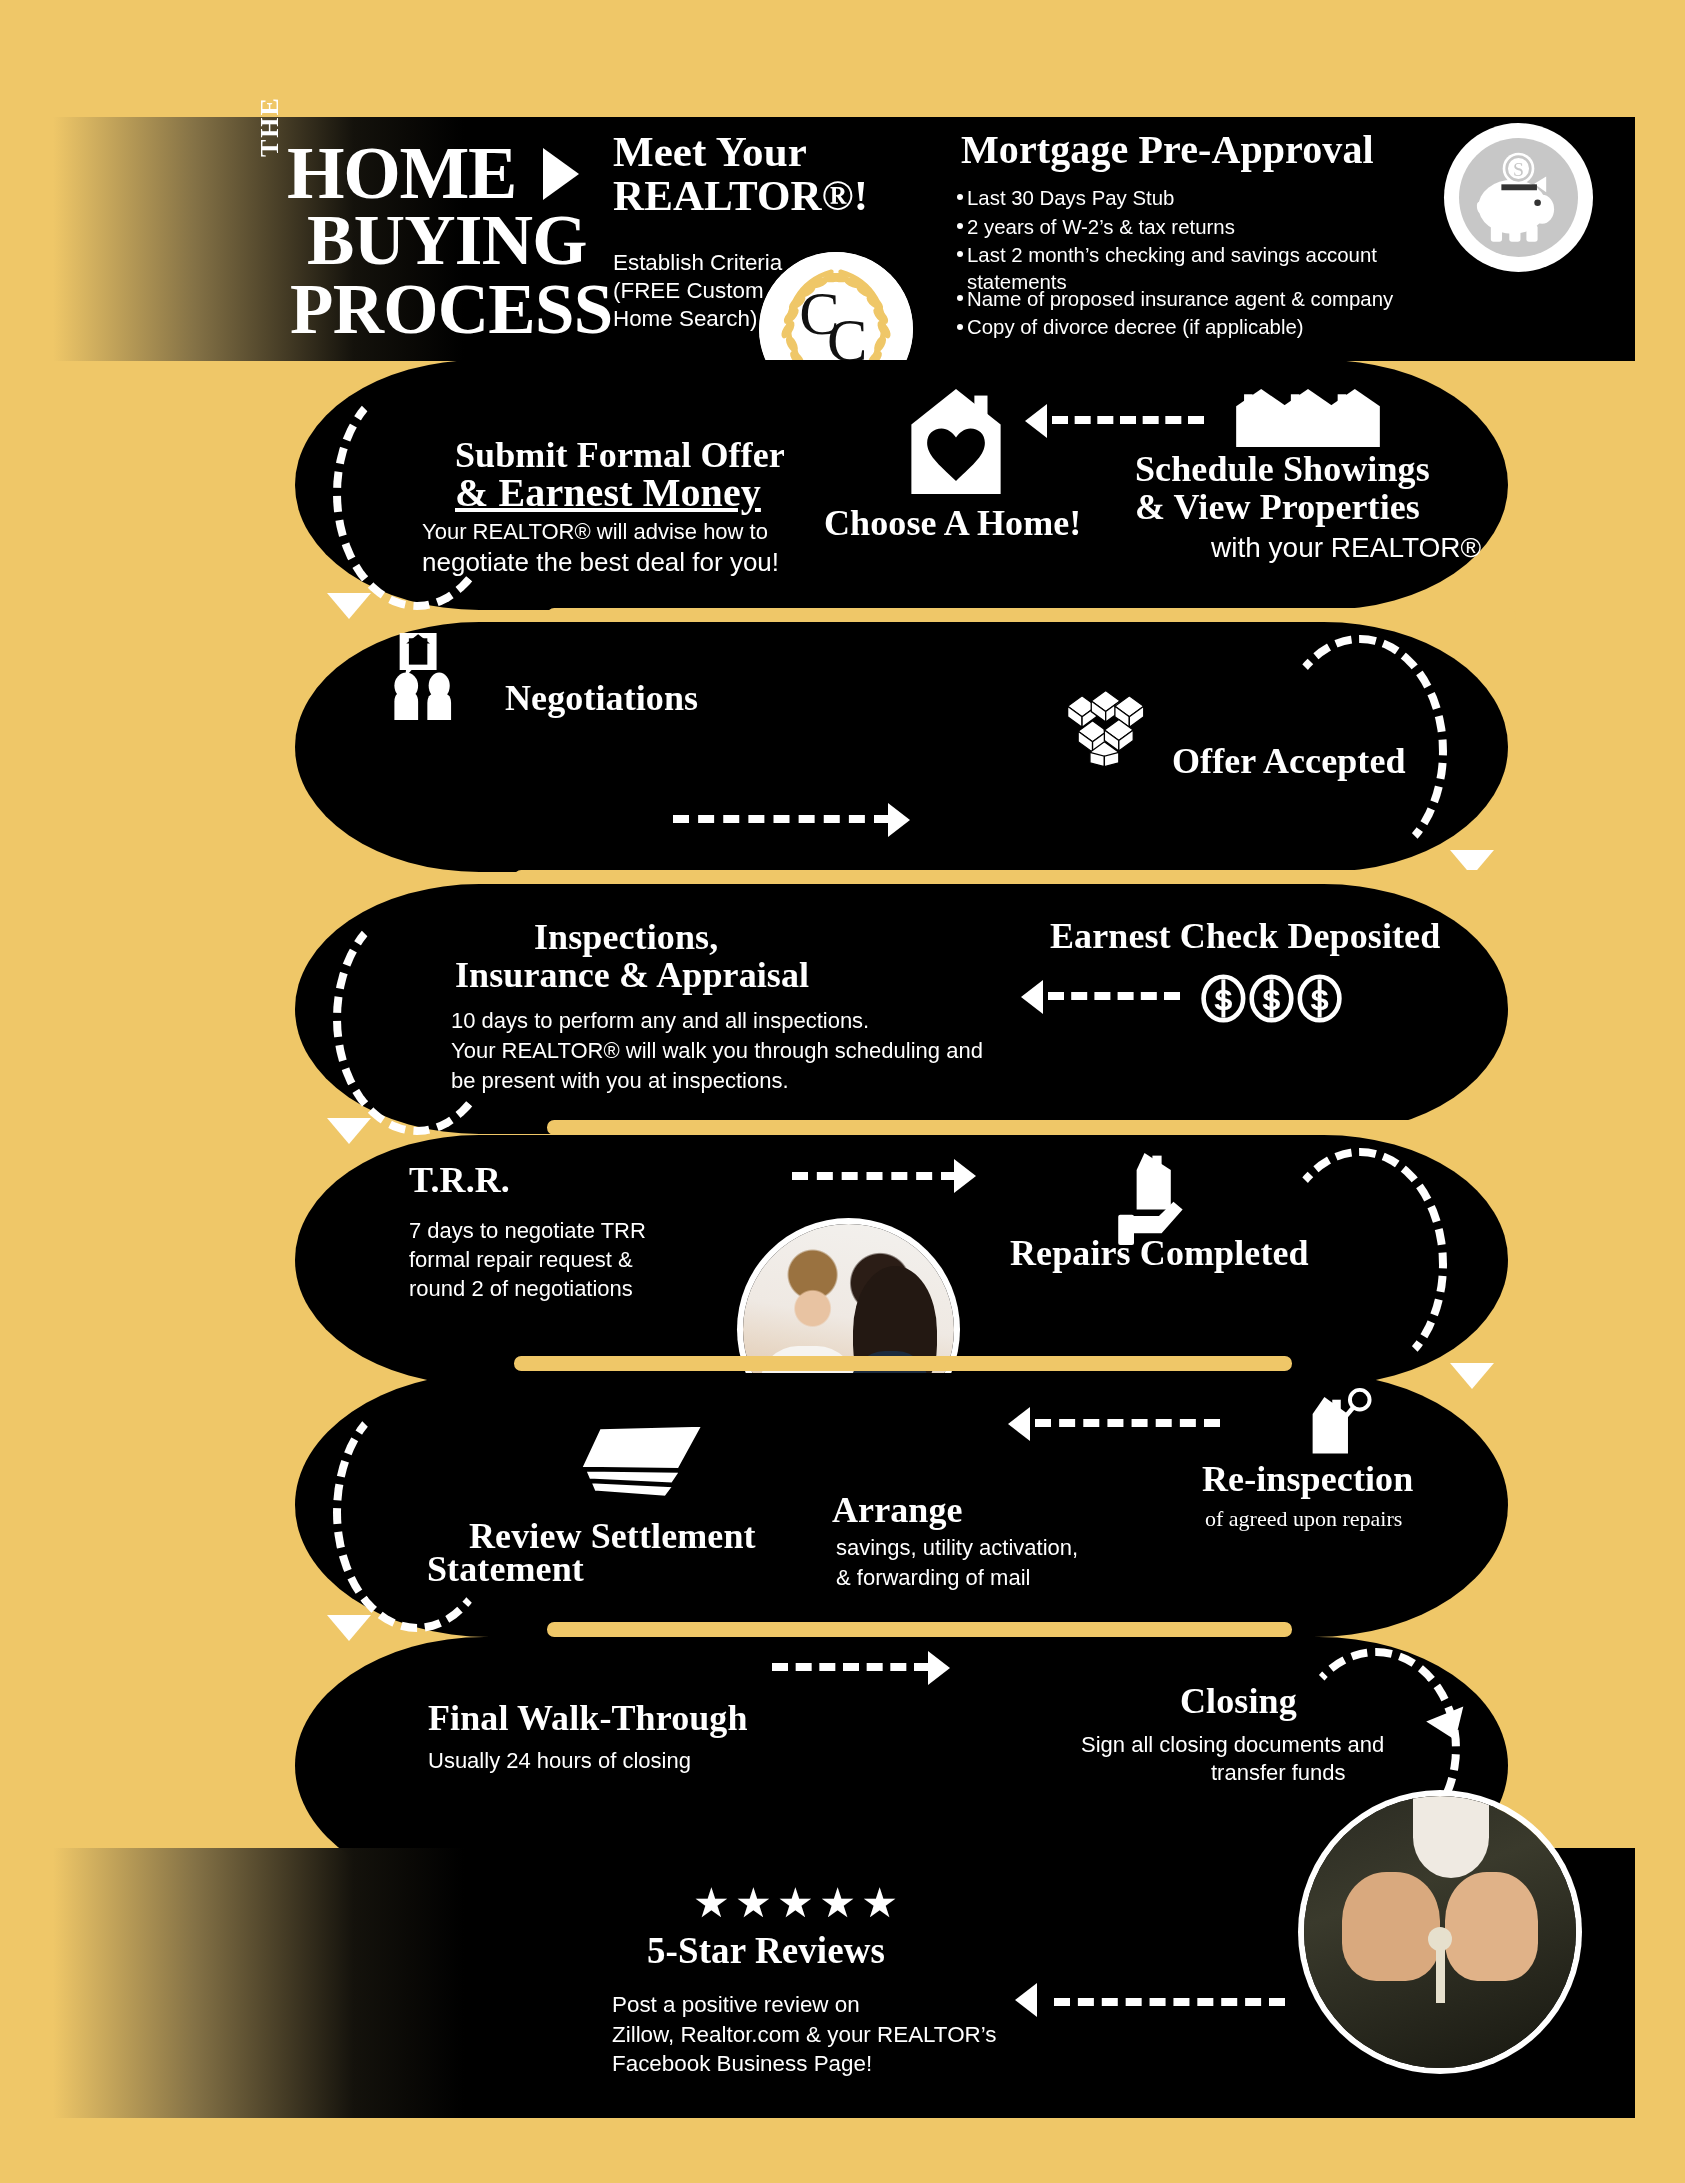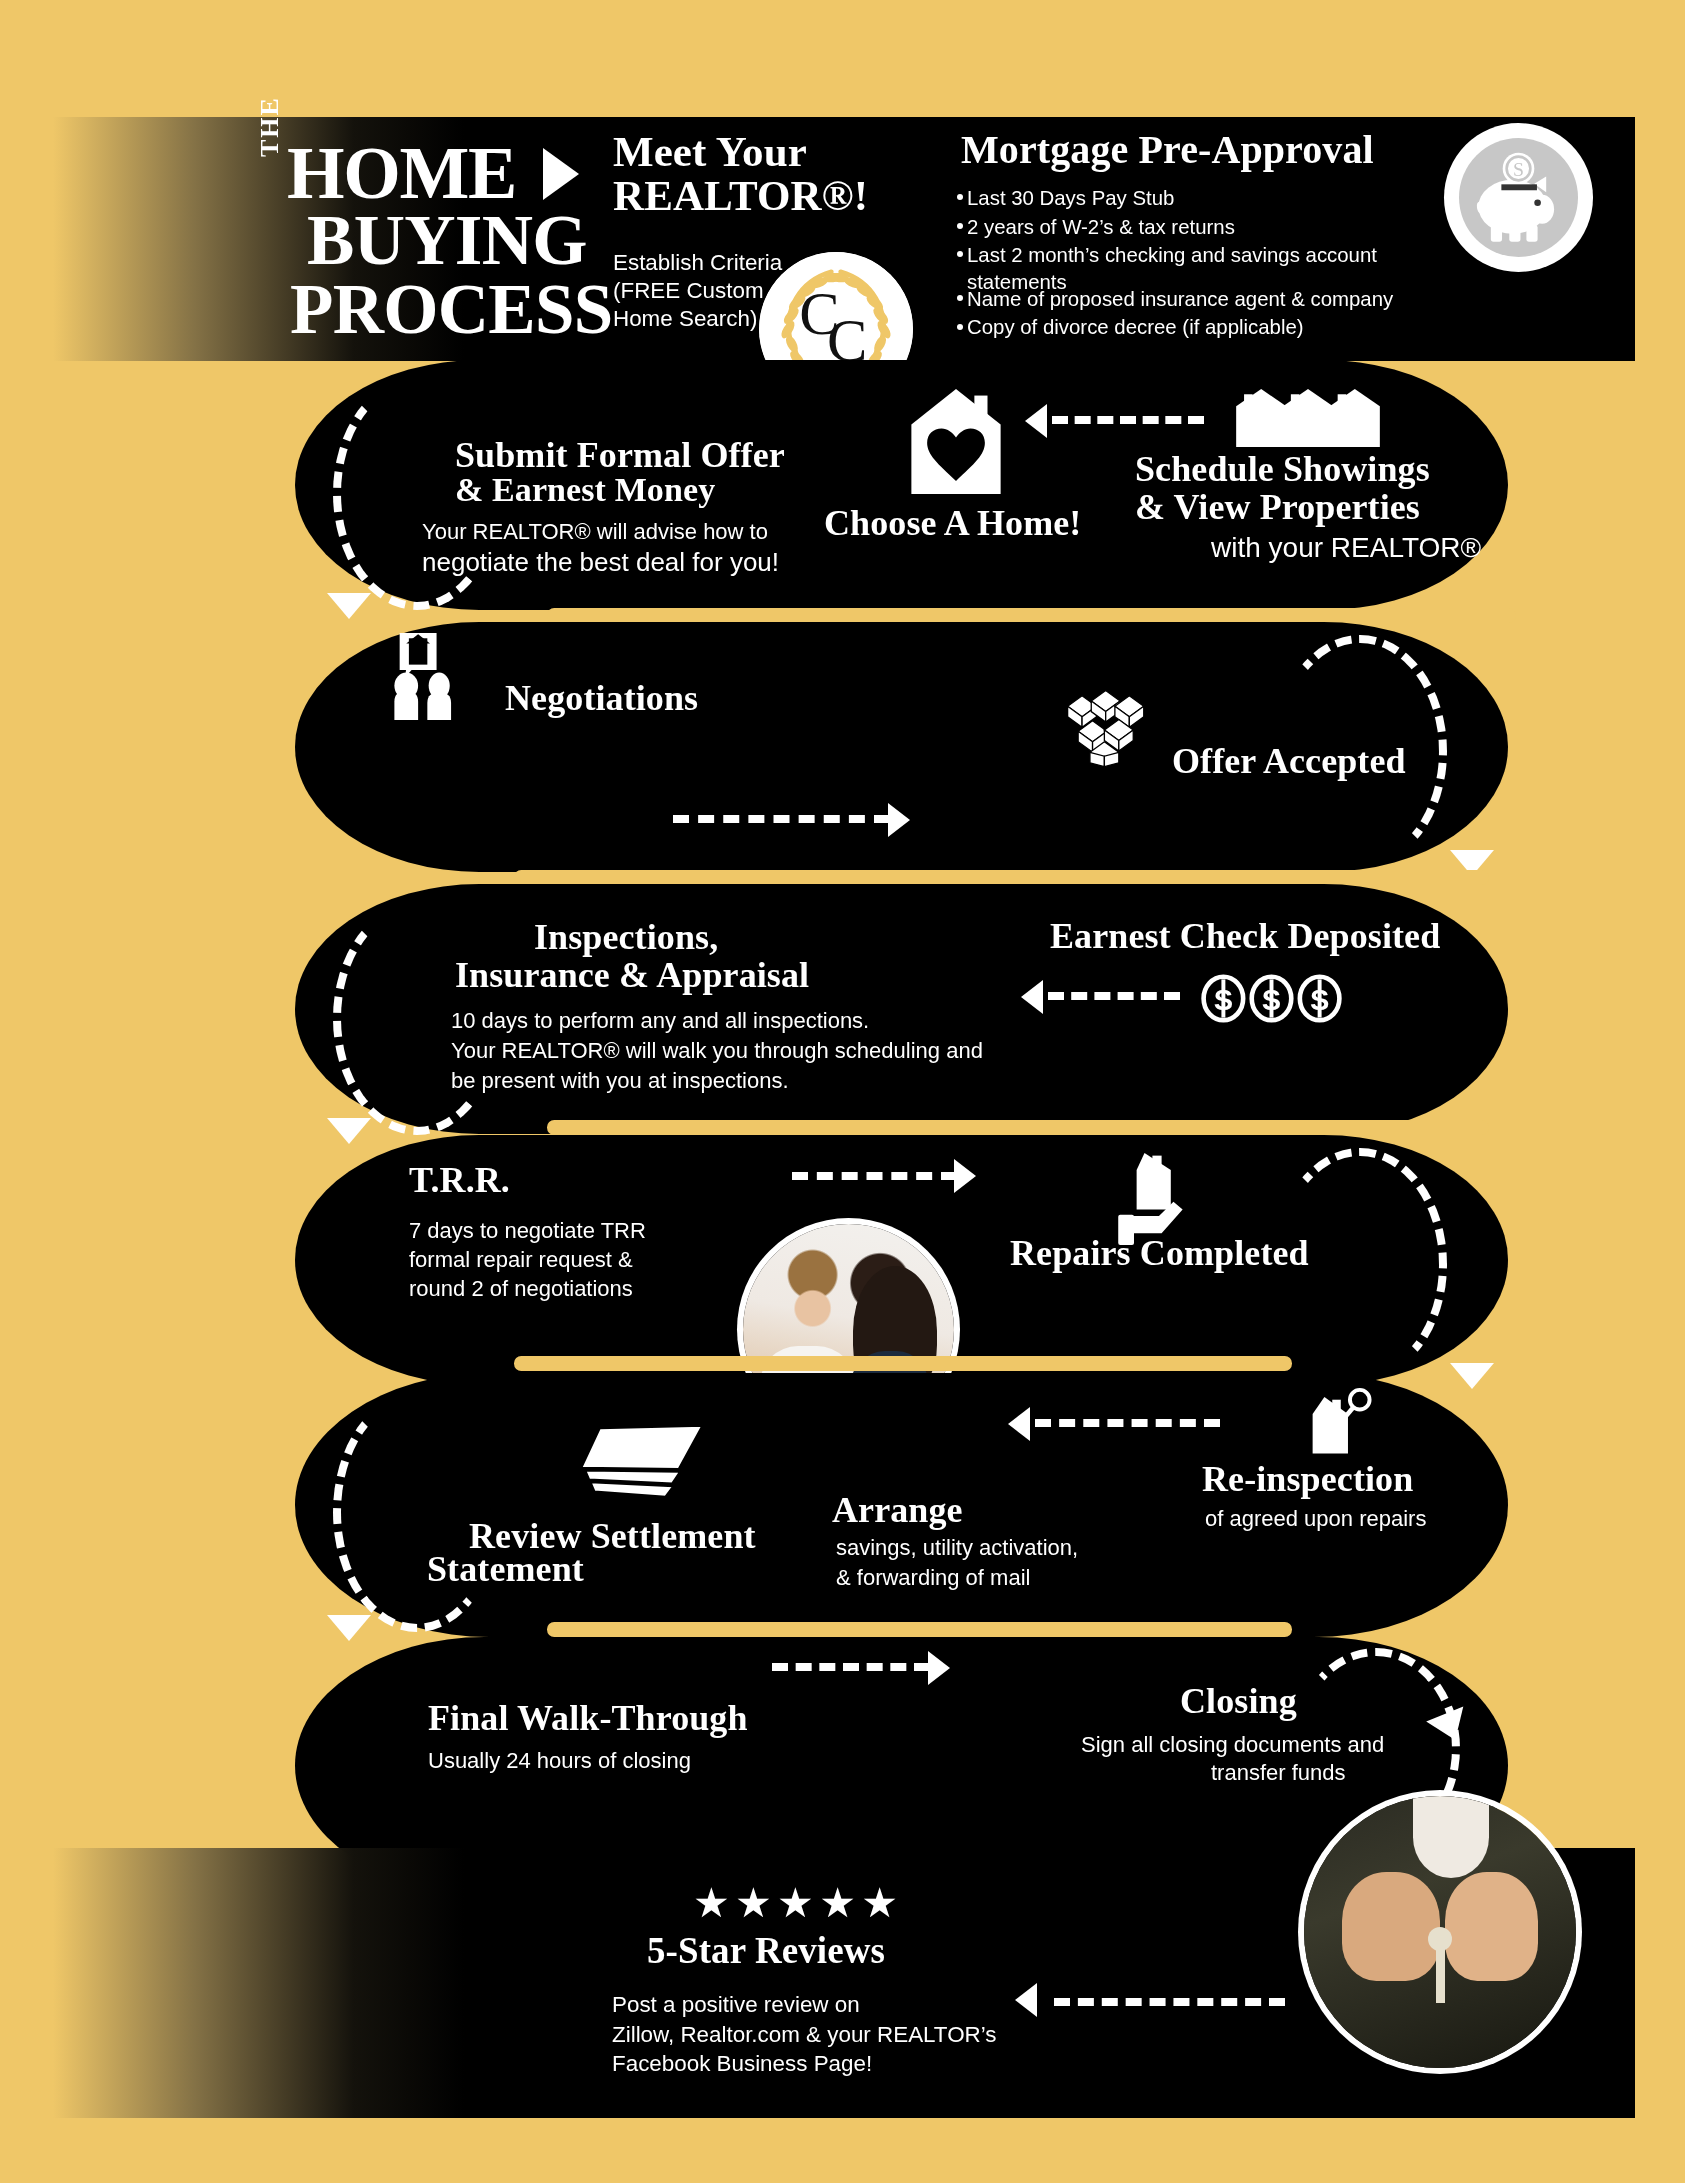--- a/index.html
+++ b/index.html
@@ -176,21 +176,21 @@
     <circle cx="133" cy="112" r="5" fill="#333"></circle>
   </svg>
 </div>
 
 <div class="row capL capR" style="left:295px;top:360px;width:1213px;height:250px;"></div>
 
 <div class="curve left" style="left:333px;top:377px;width:152px;height:217px;"></div>
 <div class="arrowD" style="left:327px;top:593px;"></div>
 
 <div class="abs hdg" style="left:455px;top:436px;font-size:36px;">Submit Formal Offer</div>
-<div class="abs hdg" style="left:455px;top:472px;font-size:34px;">&amp; Earnest Money</div>
+<div class="abs hdg" style="left:455px;top:472px;font-size:40px;text-decoration:underline;">&amp; Earnest Money</div>
 <div class="abs body" style="left:422px;top:517px;font-size:22px;">Your REALTOR® will advise how to</div>
 <div class="abs body" style="left:422px;top:545px;font-size:26px;">negotiate the best deal for you!</div>
 
 <div class="abs" style="left:911px;top:389px;">
   <svg width="90" height="105" viewBox="0 0 136 160">
     <path d="M68 0 L136 54 L136 160 L0 160 L0 54 Z" fill="#fff"></path>
     <rect x="96" y="10" width="20" height="40" fill="#fff"></rect>
     <path d="M68 140 C40 114 24 100 24 82 C24 68 34 60 46 60 C55 60 63 66 68 74 C73 66 81 60 90 60 C102 60 112 68 112 82 C112 100 96 114 68 140 Z" fill="#000"></path>
   </svg>
 </div>
@@ -366,21 +366,21 @@
   <svg width="79" height="72" viewBox="0 0 120 110">
     <g fill="#fff">
       <path d="M40 20 L76 46 L76 106 L22 106 L22 46 Z"></path>
       <rect x="52" y="24" width="13" height="22"></rect>
     </g>
     <circle cx="94" cy="24" r="15" fill="none" stroke="#fff" stroke-width="6"></circle>
     <line x1="84" y1="36" x2="72" y2="50" stroke="#fff" stroke-width="7"></line>
   </svg>
 </div>
 <div class="abs hdg" style="left:1202px;top:1460px;font-size:36px;">Re-inspection</div>
-<div class="abs body" style="left:1205px;top:1504px;font-size:22px;">of agreed upon repairs</div>
+<div class="abs body" style="left:1205px;top:1504px;font-size:22px;font-family:Liberation Serif, serif;">of agreed upon repairs</div>
 
 <div class="dash-h" style="left:1035px;top:1419px;width:185px;"></div>
 <div class="arrowL" style="left:1008px;top:1407px;"></div>
 
 <div class="goldbar" style="left:547px;top:1622px;width:745px;"></div>
 
 <div class="row capL capR" style="left:295px;top:1637px;width:1213px;height:257px;"></div>
 
 <div class="dash-h" style="left:772px;top:1663px;width:158px;"></div>
 <div class="arrowR" style="left:928px;top:1651px;"></div>

